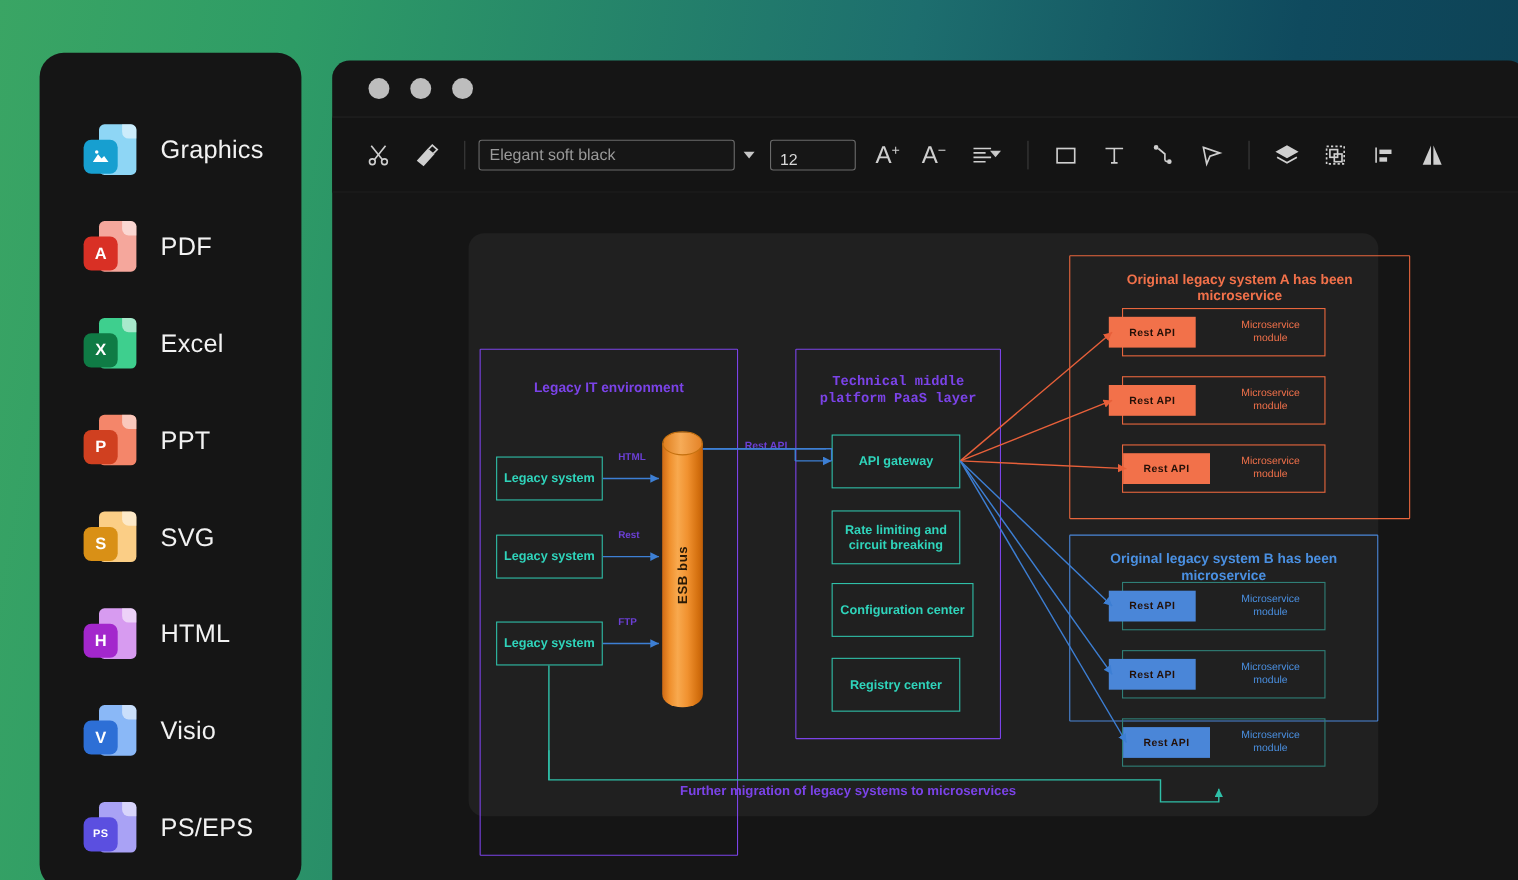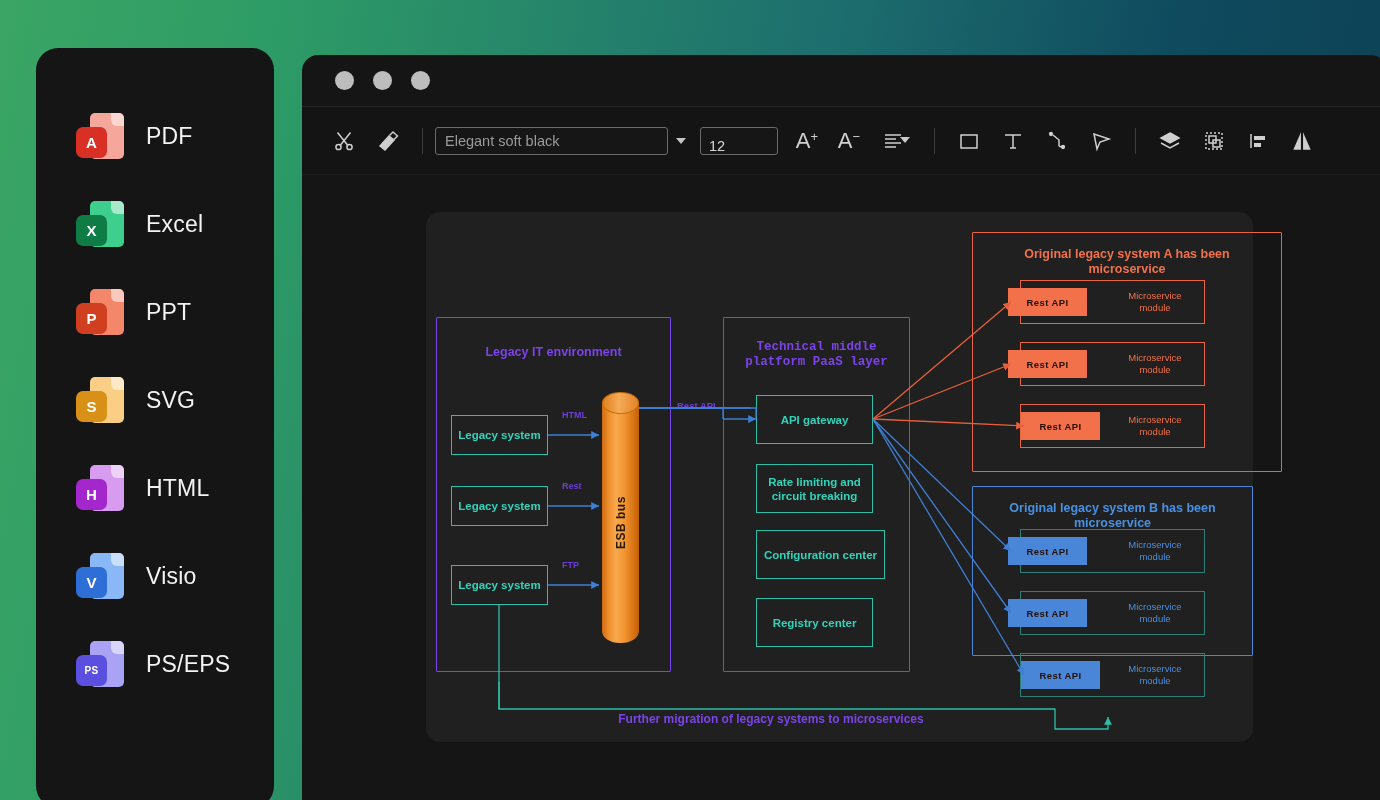--- a/index.html
+++ b/index.html
@@ -238,20 +238,33 @@
     font-weight: bold;
     font-size: 12px;
   }
 </style>
 </head>
 <body>
 
 <div id="sidebar">
     <div class="side-item">
       <div class="ficon">
+        <div class="sheet" style="background:#8ed6f5"></div>
+        <div class="fold"></div>
+        <div class="badge" style="background:#179fd0">
+          <svg viewBox="0 0 24 24" fill="#fff">
+            <path d="M3 18 L9 9 L13 14 L16 11 L21 18 Z"></path>
+            <circle cx="7.5" cy="6.5" r="2"></circle>
+          </svg>
+        </div>
+      </div>
+      <div class="side-label">Graphics</div>
+    </div>
+    <div class="side-item">
+      <div class="ficon">
         <div class="sheet" style="background:#f5a79c"></div>
         <div class="fold"></div>
         <div class="badge" style="background:#d93025">A</div>
       </div>
       <div class="side-label">PDF</div>
     </div>
     <div class="side-item">
       <div class="ficon">
         <div class="sheet" style="background:#3ecf8e"></div>
         <div class="fold"></div>
@@ -413,21 +426,21 @@
     <div class="tbtn">
       <svg viewBox="0 0 24 24" width="26" height="26">
         <path d="M11 4 L11 20 L4 20 Z" fill="#cfcfcf" stroke="none"></path>
         <path d="M13 4 L13 20 L20 20 Z" fill="#cfcfcf" stroke="none"></path>
       </svg>
     </div>
   </div>
 
   <div id="canvas">
     <div id="diagram">
-        <div class="grp" style="left: 10px; top: 105px; width: 235px; height: 355px; border-color: rgb(123, 67, 232);">
+        <div class="grp" style="left: 10px; top: 105px; width: 235px; height: 461px; border-color: rgb(123, 67, 232);">
           <div class="grp-title" style="top: 27px; color: rgb(123, 67, 232);">Legacy IT environment</div>
         </div>
         <div class="nodebox" style="left: 25px; top: 203px; width: 97px; height: 40px;">Legacy system</div>
         <div class="lbl" style="left: 136px; top: 198px;">HTML</div>
         <div class="nodebox" style="left: 25px; top: 274px; width: 97px; height: 40px;">Legacy system</div>
         <div class="lbl" style="left: 136px; top: 269px;">Rest</div>
         <div class="nodebox" style="left: 25px; top: 353px; width: 97px; height: 40px;">Legacy system</div>
         <div class="lbl" style="left: 136px; top: 348px;">FTP</div>
         <div id="esb">
           <div class="body"></div>

